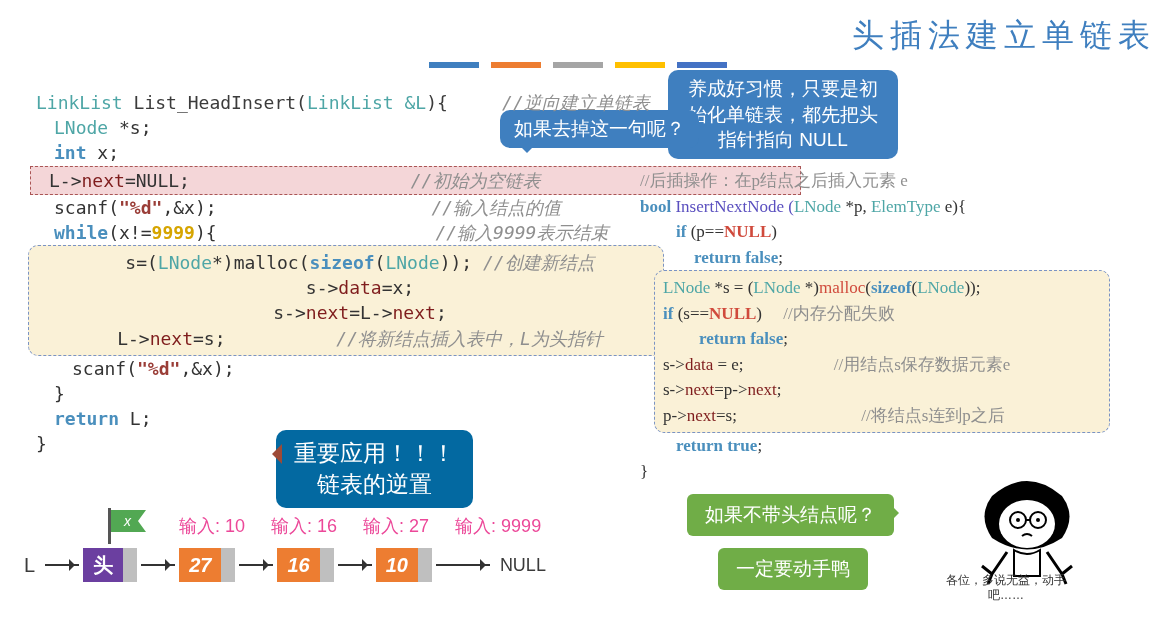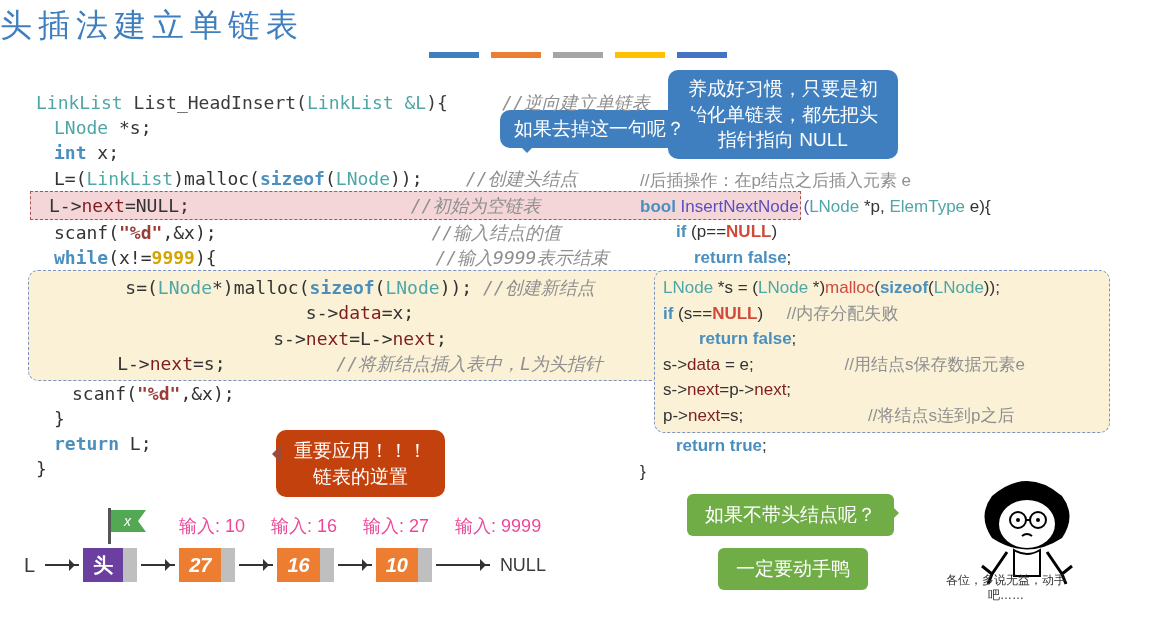--- a/index.html
+++ b/index.html
@@ -6,22 +6,22 @@
   body {
     width: 1156px;
     height: 620px;
     font-family: "Helvetica Neue", Arial, "Microsoft YaHei", sans-serif;
     font-size: 17px;
     color: #333;
     position: relative;
     background: #fff;
   }
   .title-area {
-    text-align: left;
-    padding-top: 4px;
+    text-align: right;
+    padding-top: 14px;
   }
   .title {
     font-size: 32px;
     color: #3f7fbf;
     font-weight: 500;
     letter-spacing: 6px;
   }
   .bars {
     margin: 4px auto 0;
     display: flex;
@@ -107,42 +107,42 @@
     left: 18px;
     bottom: -14px;
     border: 9px solid transparent;
     border-top-color: #3f7fbf;
   }
 
   .callout-brown {
     position: absolute;
     left: 276px;
     top: 430px;
-    background: #c2410c;
+    background: #0369a1;
     color: #fff;
     border-radius: 10px;
     padding: 8px 18px;
-    font-size: 19px;
+    font-size: 23px;
     text-align: center;
     line-height: 1.35;
   }
   .callout-brown::after {
     content: "";
     position: absolute;
     left: -14px;
     top: 14px;
     border: 10px solid transparent;
     border-right-color: #9e4a36;
   }
 
   .code-right {
     position: absolute;
     right: 46px;
     top: 168px;
-    font-family: Liberation Sans, sans-serif;
+    font-family: Liberation Serif, serif;
     font-size: 17px;
     line-height: 1.5;
     width: 470px;
     margin-left: 35px;
   }
   .code-right .cm { font-style: normal; }
   .yellow-right {
     background: #faf1d7;
     border: 1.5px dashed #7a93c4;
     border-radius: 10px;
@@ -260,24 +260,20 @@
 
 <div class="code-left">
   <div>
     <span class="kw-type">LinkList</span>
     <span> </span><span class="dark">List_HeadInsert</span><span class="dark">(</span><span class="kw-type">LinkList</span>
     <span> </span><span class="kw-type">&amp;L</span><span class="dark">){</span>
     <span>&nbsp;&nbsp;&nbsp;&nbsp;</span><span class="cm">//逆向建立单链表</span>
   </div>
   <div><span class="ind1"><span class="kw-type">LNode</span><span> *s;</span></span></div>
   <div><span class="ind1"><span class="kw">int</span><span> x;</span></span></div>
-  <div><span class="ind1">
-    <span>L=(</span><span class="kw-type">LinkList</span><span>)malloc(</span><span class="kw">sizeof</span><span>(</span><span class="kw-type">LNode</span><span>));</span>
-    <span>&nbsp;&nbsp;&nbsp;</span><span class="cm">//创建头结点</span>
-  </span></div>
   <div><span class="ind1 hl-pink">
     <span>L-&gt;</span><span class="op">next</span><span>=NULL;</span>
     <span style="display:inline-block;width:210px;"></span><span class="cm">//初始为空链表</span>
   </span></div>
   <div><span class="ind1">
     <span>scanf(</span><span class="str">"%d"</span><span>,&amp;x);</span>
     <span style="display:inline-block;width:204px;"></span><span class="cm">//输入结点的值</span>
   </span></div>
   <div><span class="ind1">
     <span class="kw">while</span><span>(x!=</span><span class="num">9999</span><span>){</span>

